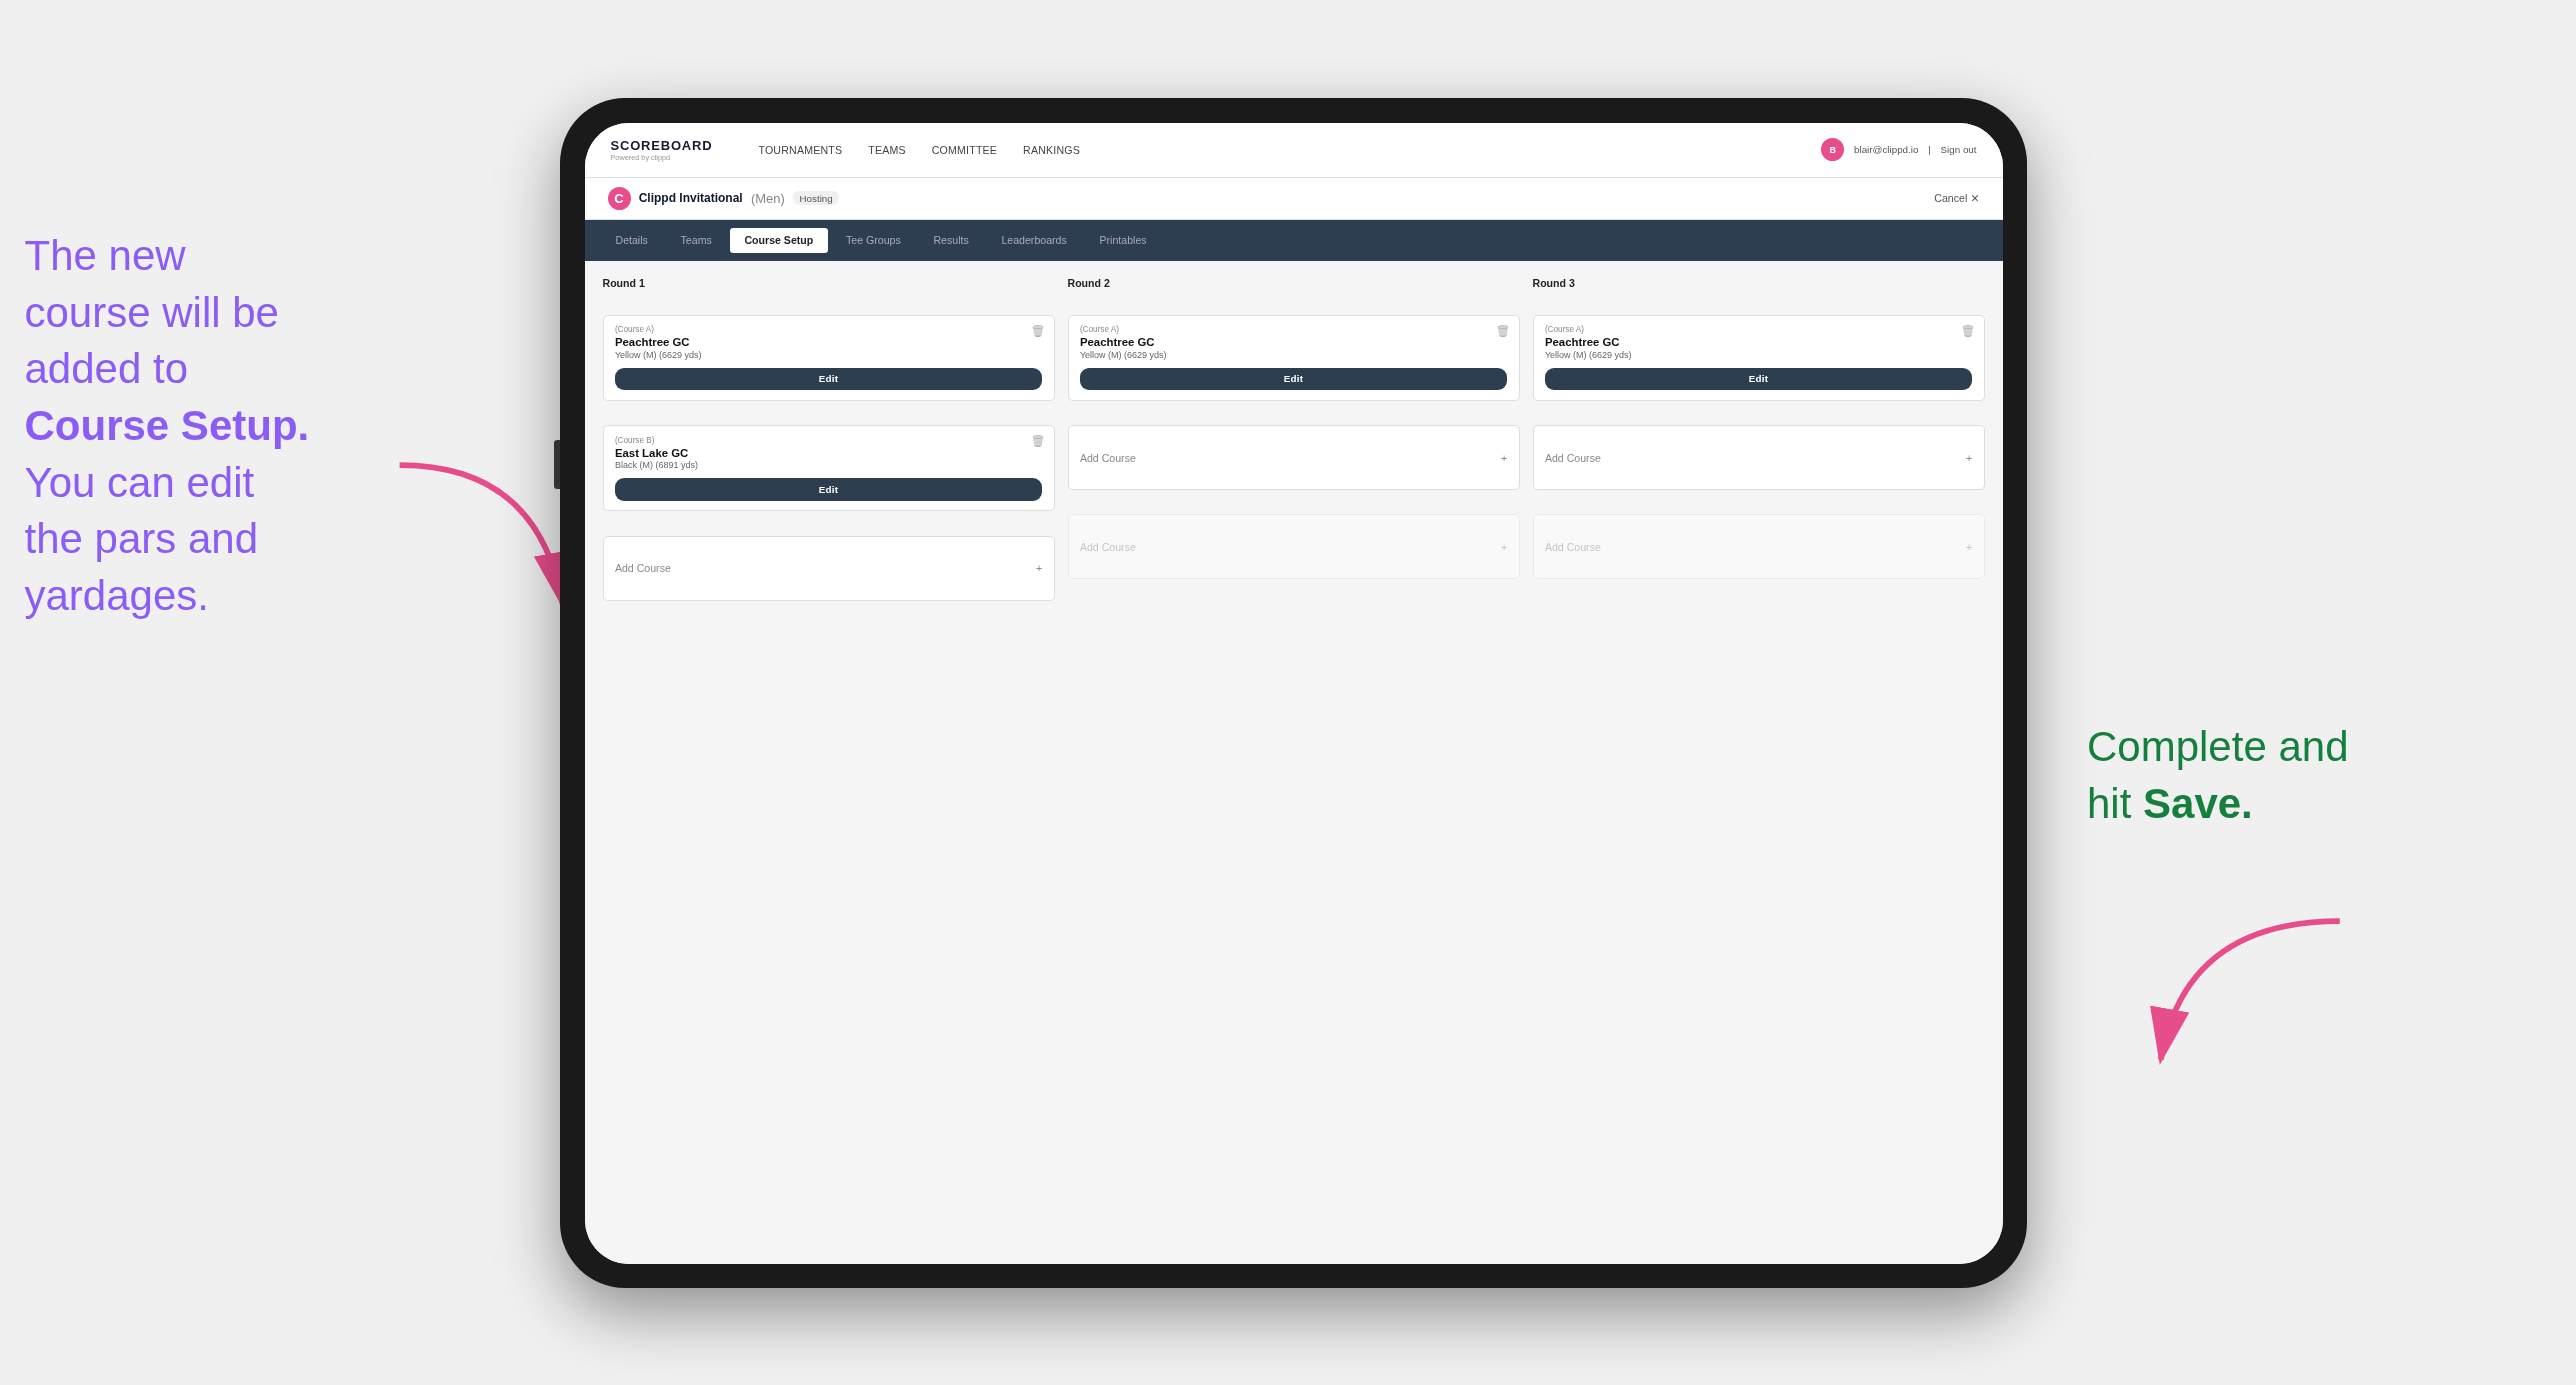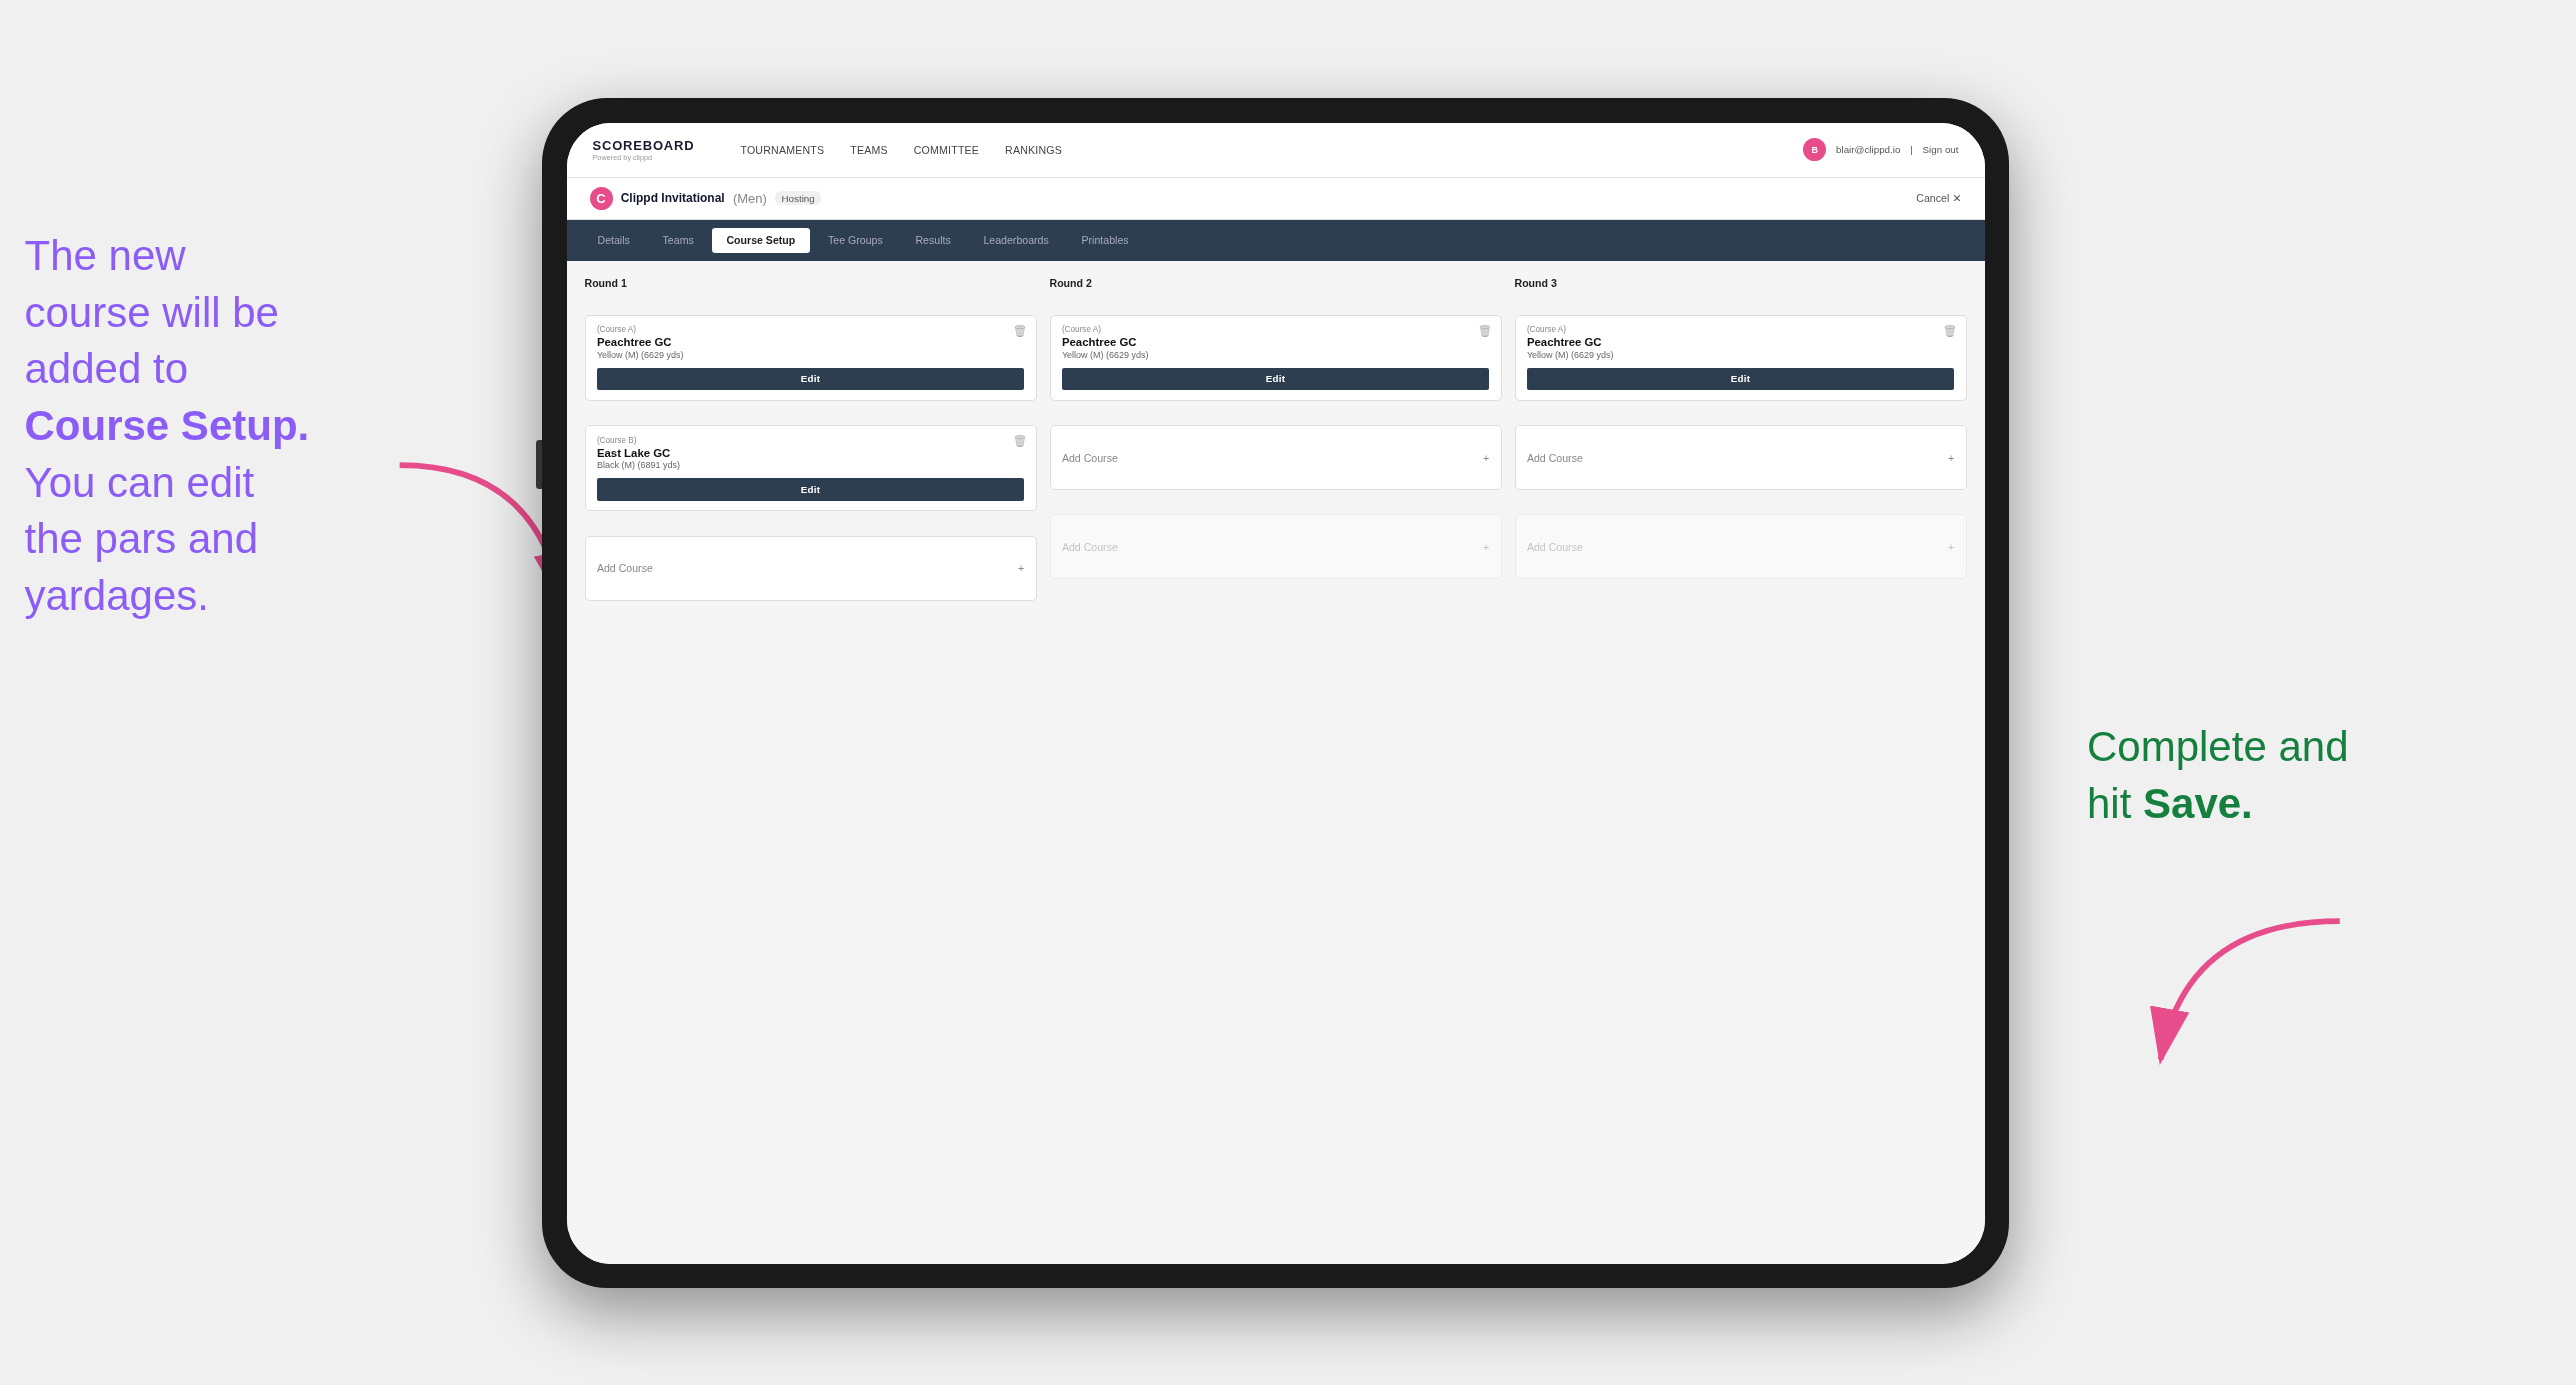--- a/index.html
+++ b/index.html
@@ -51,21 +51,21 @@
       position: absolute;
       right: 228px;
       top: 913px;
       width: 228px;
       height: 179px;
     }
 
     
     .tablet {
       position: absolute;
-      left: 542px;
+      left: 560px;
       top: 98px;
       width: 1467px;
       height: 1190px;
       background: #1a1a1a;
       border-radius: 65px;
       box-shadow: 0 24.5px 65px rgba(0,0,0,0.4);
     }
 
     .tablet-screen {
       position: absolute;
@@ -262,21 +262,21 @@
     }
     .course-yardage {
       font-size: 9px;
       color: #666;
       margin-bottom: 8.2px;
     }
     .edit-btn {
       background: #2c3e50;
       color: #fff;
       border: none;
-      border-radius: 2px;
+      border-radius: 9px;
       padding: 5.7px 0;
       width: 100%;
       font-size: 9.8px;
       font-weight: 600;
       cursor: pointer;
       letter-spacing: 0.2px;
     }
 
     .delete-icon {
       position: absolute;

